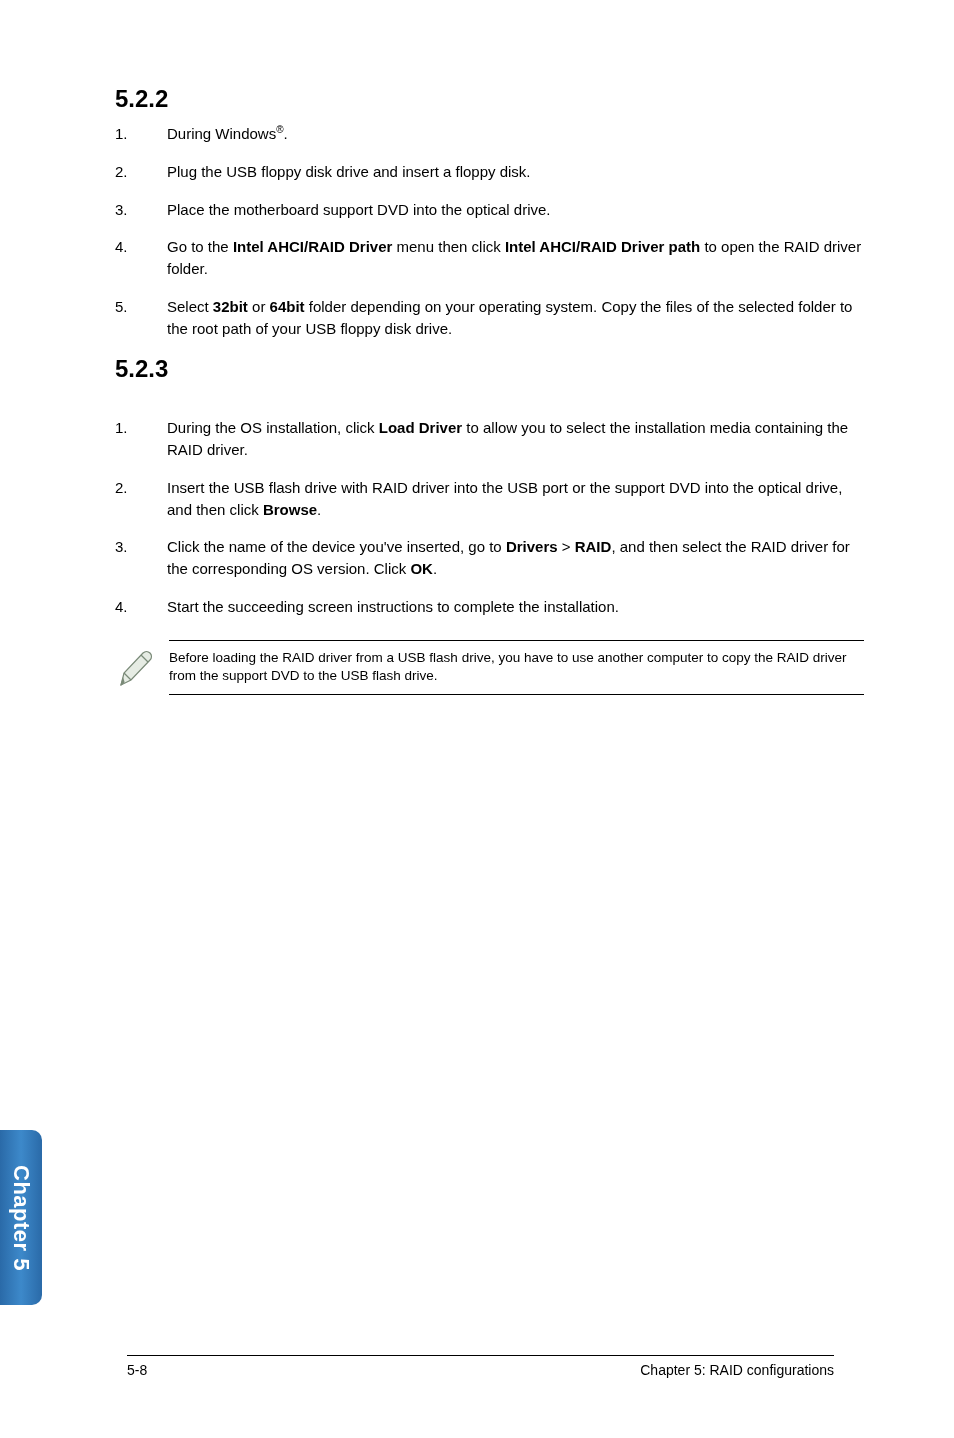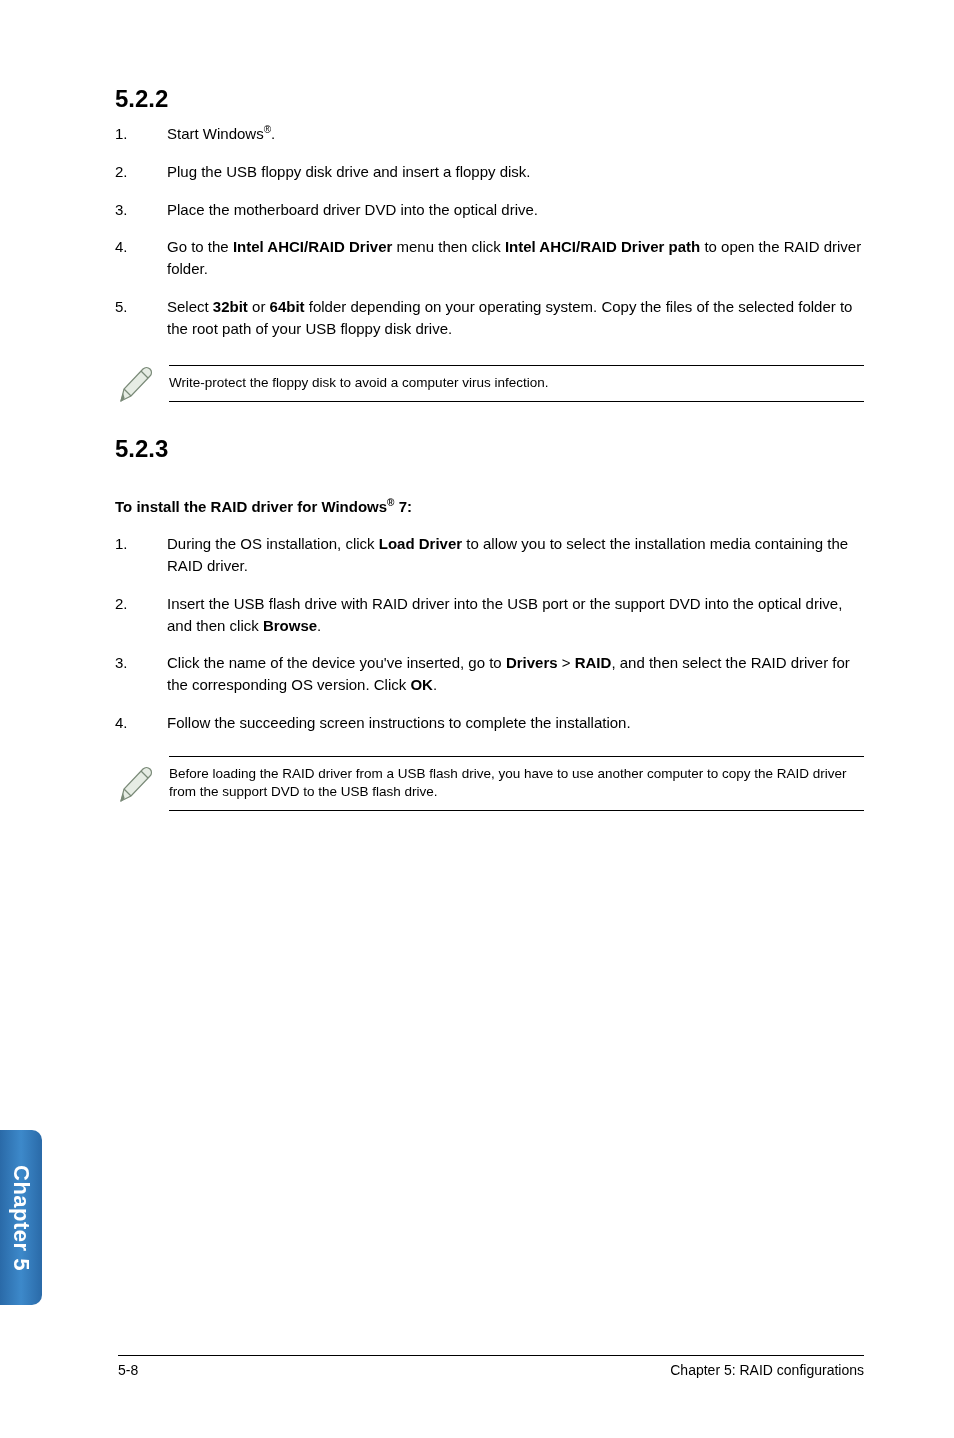--- a/index.html
+++ b/index.html
@@ -38,89 +38,73 @@
     color: #fff;
     font-weight: bold;
     font-size: 22px;
     transform: rotate(90deg);
     white-space: nowrap;
     letter-spacing: 0.5px;
     font-family: "Arial Rounded MT Bold", Arial, sans-serif;
   }
   .footer {
     position: absolute;
-    left: 3px; right: 0;
+    left: 12px; right: 0;
     bottom: 60px;
-    padding: 0 90px 0 115px;
+    padding: 0 120px 0 115px;
   }
   .footer-line { border-top: 1px solid #000; margin-bottom: 6px; }
   .footer-row { display: flex; justify-content: space-between; font-size: 14px; }
 </style>
 </head>
 <body>
 
 <div class="page">
 
   <div class="h2">
     <span class="num">5.2.2</span>
   </div>
 
 
   <div class="ol-item">
     <span class="n">1.</span>
     <span class="t">
-      <span>Start Windows</span><sup>®</sup><span>.</span>
+      <span>During Windows</span><sup>®</sup><span>.</span>
     </span>
   </div>
 
   <div class="ol-item">
     <span class="n">2.</span>
     <span class="t">Plug the USB floppy disk drive and insert a floppy disk.</span>
   </div>
 
   <div class="ol-item">
     <span class="n">3.</span>
-    <span class="t">Place the motherboard driver DVD into the optical drive.</span>
+    <span class="t">Place the motherboard support DVD into the optical drive.</span>
   </div>
 
   <div class="ol-item">
     <span class="n">4.</span>
     <span class="t">
       <span>Go to the </span><span class="b">Intel AHCI/RAID Driver</span><span> menu then click </span><span class="b">Intel AHCI/RAID Driver path</span><span> to open the RAID driver folder.</span>
     </span>
   </div>
 
   <div class="ol-item">
     <span class="n">5.</span>
     <span class="t">
       <span>Select </span><span class="b">32bit</span><span> or </span><span class="b">64bit</span><span> folder depending on your operating system. Copy the files of the selected folder to the root path of your USB floppy disk drive.</span>
     </span>
   </div>
 
-  <div class="note-block">
-    <div class="note-icon">
-      <svg width="40" height="44" viewBox="0 0 40 44">
-        <g stroke="#7a8a78" stroke-width="1.2" fill="none">
-          <path d="M6 40 L9 28 L28 8 C30 6 33 6 35 8 C37 10 37 13 35 15 L16 35 L6 40 Z" fill="#e6ece4"></path>
-          <path d="M9 28 L16 35"></path>
-          <path d="M26 10 L33 17"></path>
-          <path d="M6 40 L9 37 L8 34 Z" fill="#7a8a78"></path>
-        </g>
-      </svg>
-    </div>
-    <div class="note-text-wrap">Write-protect the floppy disk to avoid a computer virus infection.</div>
-  </div>
 
   <div class="h2 h2-523">
     <span class="num">5.2.3</span>
   </div>
 
-  <div class="bold-line">
-    <span>To install the RAID driver for Windows</span><sup>®</sup><span> 7:</span>
-  </div>
 
   <div class="ol-item">
     <span class="n">1.</span>
     <span class="t">
       <span>During the OS installation, click </span><span class="b">Load Driver</span><span> to allow you to select the installation media containing the RAID driver.</span>
     </span>
   </div>
 
   <div class="ol-item">
     <span class="n">2.</span>
@@ -131,21 +115,21 @@
 
   <div class="ol-item">
     <span class="n">3.</span>
     <span class="t">
       <span>Click the name of the device you've inserted, go to </span><span class="b">Drivers</span><span> &gt; </span><span class="b">RAID</span><span>, and then select the RAID driver for the corresponding OS version. Click </span><span class="b">OK</span><span>.</span>
     </span>
   </div>
 
   <div class="ol-item">
     <span class="n">4.</span>
-    <span class="t">Follow the succeeding screen instructions to complete the installation.</span>
+    <span class="t">Start the succeeding screen instructions to complete the installation.</span>
   </div>
 
   <div class="note-block">
     <div class="note-icon">
       <svg width="40" height="44" viewBox="0 0 40 44">
         <g stroke="#7a8a78" stroke-width="1.2" fill="none">
           <path d="M6 40 L9 28 L28 8 C30 6 33 6 35 8 C37 10 37 13 35 15 L16 35 L6 40 Z" fill="#e6ece4"></path>
           <path d="M9 28 L16 35"></path>
           <path d="M26 10 L33 17"></path>
           <path d="M6 40 L9 37 L8 34 Z" fill="#7a8a78"></path>

